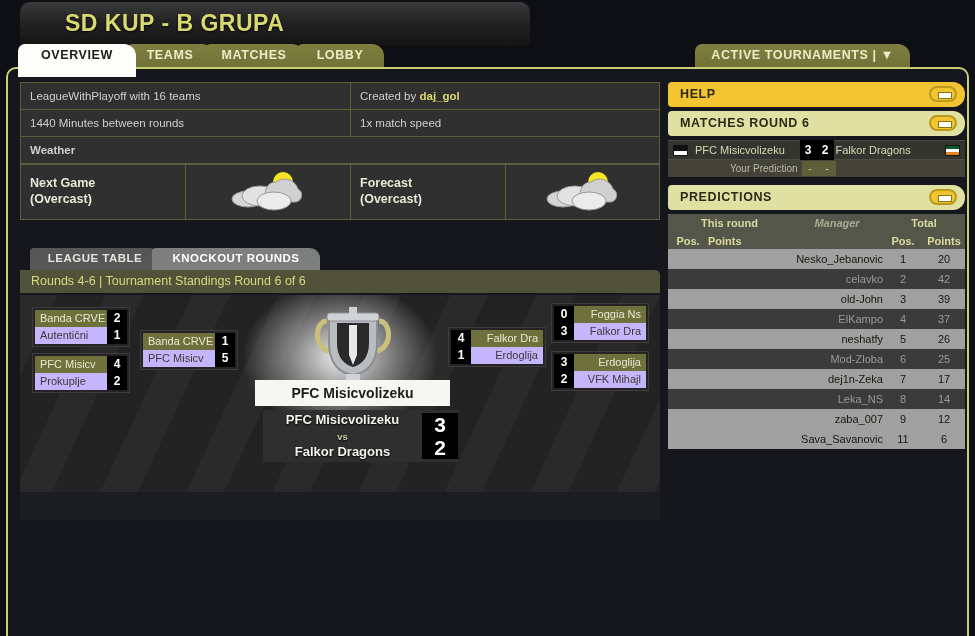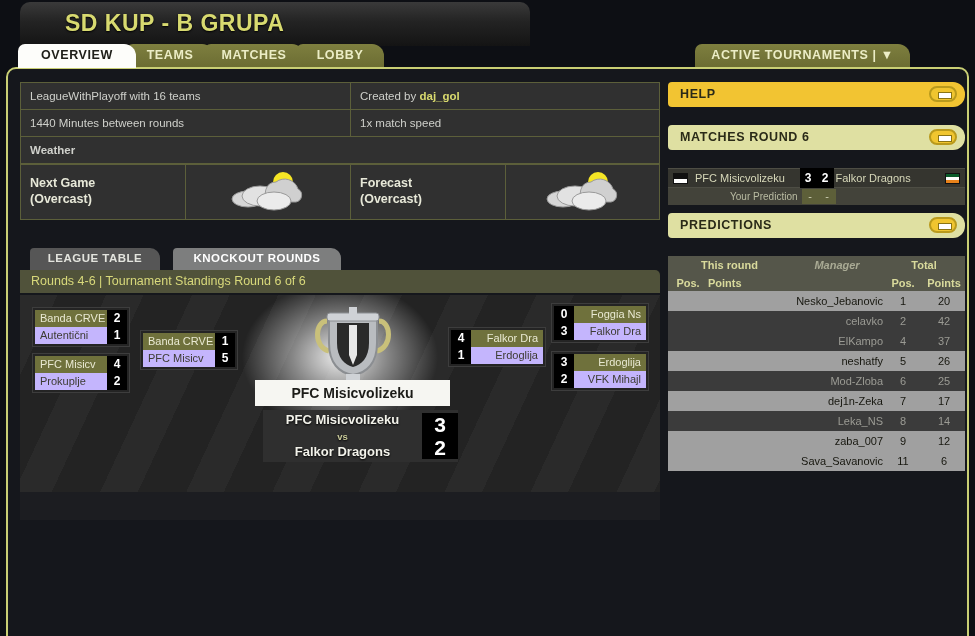--- a/index.html
+++ b/index.html
@@ -30,21 +30,21 @@
     font-size: 23px; font-weight: bold; letter-spacing: .5px;
     color: #d8da70; text-shadow: 0 1px 2px #000;
     white-space: nowrap;
   }
 
   
   .tabstrip {
     position:absolute; left:8px; top:44px; width:960px; height:24px;
   }
   .tab {
-    position:absolute; top:0; height:24px; line-height:23px;
+    position:absolute; top:0; height:33px; line-height:23px;
     font-size:12.5px; font-weight:bold; letter-spacing:.6px;
     text-align:center; cursor:pointer;
     border-radius: 7px 12px 0 0;
   }
   .tab.inactive { background: linear-gradient(180deg,#7e7f3f 0%,#6b6c32 100%); color:#ecedc6; }
   .tab.active { background:#fdfdfa; color:#20201a; z-index:4; }
   .tab-ov { left:10px; width:118px; }
   .tab-te { left:118px; width:88px; }
   .tab-ma { left:196px; width:100px; }
   .tab-lo { left:288px; width:88px; }
@@ -82,21 +82,21 @@
   .wx-ico { text-align:center; }
 
   
   .subtabs { position:relative; margin-top:28px; height:22px; width:640px; }
   .subtab {
     position:absolute; top:0; height:22px; line-height:21px;
     font-size:11.5px; font-weight:bold; letter-spacing:.5px;
     text-align:center; border-radius:4px 10px 0 0; cursor:pointer;
   }
   .subtab.off { left:10px; width:130px; background:#565656; color:#e3e4de; }
-  .subtab.on  { left:153px; width:168px; background:#7d7e7e; color:#ffffff; }
+  .subtab.on  { left:132px; width:168px; background:#7d7e7e; color:#ffffff; }
   .standings-bar {
     width:640px; height:23px; line-height:23px; background:#50523a;
     color:#d8d97b; font-size:12.5px; padding-left:11px;
     border-radius:0 5px 0 0;
   }
 
   
   .bracket {
     position:relative; width:640px; height:225px; margin-top:2px;
     background:
@@ -143,21 +143,21 @@
 
   .trophy { position:absolute; left:56px; top:-12px; width:84px; height:86px; }
 
   
   .rightcol { position:absolute; left:658px; top:11px; width:297px; }
 
   .panel-head {
     position:relative; height:25px; line-height:25px;
     font-size:12.5px; font-weight:bold; letter-spacing:.6px;
     color:#2a2a18; padding-left:12px; border-radius:4px 12px 12px 4px;
-    margin-bottom:18px;
+    margin-bottom:4px;
   }
   .panel-head.help  { background:#f2c432; }
   .panel-head.lite  { background:#dfe0a2; }
   .collapse-btn {
     position:absolute; right:8px; top:4px; width:28px; height:16px;
     background:#f0c52f; border:2px solid #b99a1c; border-radius:8px;
   }
   .collapse-btn:after{
     content:""; position:absolute; left:7px; top:4px; width:12px; height:5px;
     background:#fff; border:1px solid #8a7414;
@@ -432,20 +432,27 @@
                 <td class="c-pos">1</td>
                 <td class="c-pts">20</td>
               </tr>
               <tr class="even">
                 <td class="c-sp2"></td>
                 <td class="c-sp"></td>
                 <td class="c-name">celavko</td>
                 <td class="c-pos">2</td>
                 <td class="c-pts">42</td>
               </tr>
+              <tr class="odd">
+                <td class="c-sp2"></td>
+                <td class="c-sp"></td>
+                <td class="c-name">old-John</td>
+                <td class="c-pos">3</td>
+                <td class="c-pts">39</td>
+              </tr>
               <tr class="even">
                 <td class="c-sp2"></td>
                 <td class="c-sp"></td>
                 <td class="c-name">ElKampo</td>
                 <td class="c-pos">4</td>
                 <td class="c-pts">37</td>
               </tr>
               <tr class="odd">
                 <td class="c-sp2"></td>
                 <td class="c-sp"></td>

